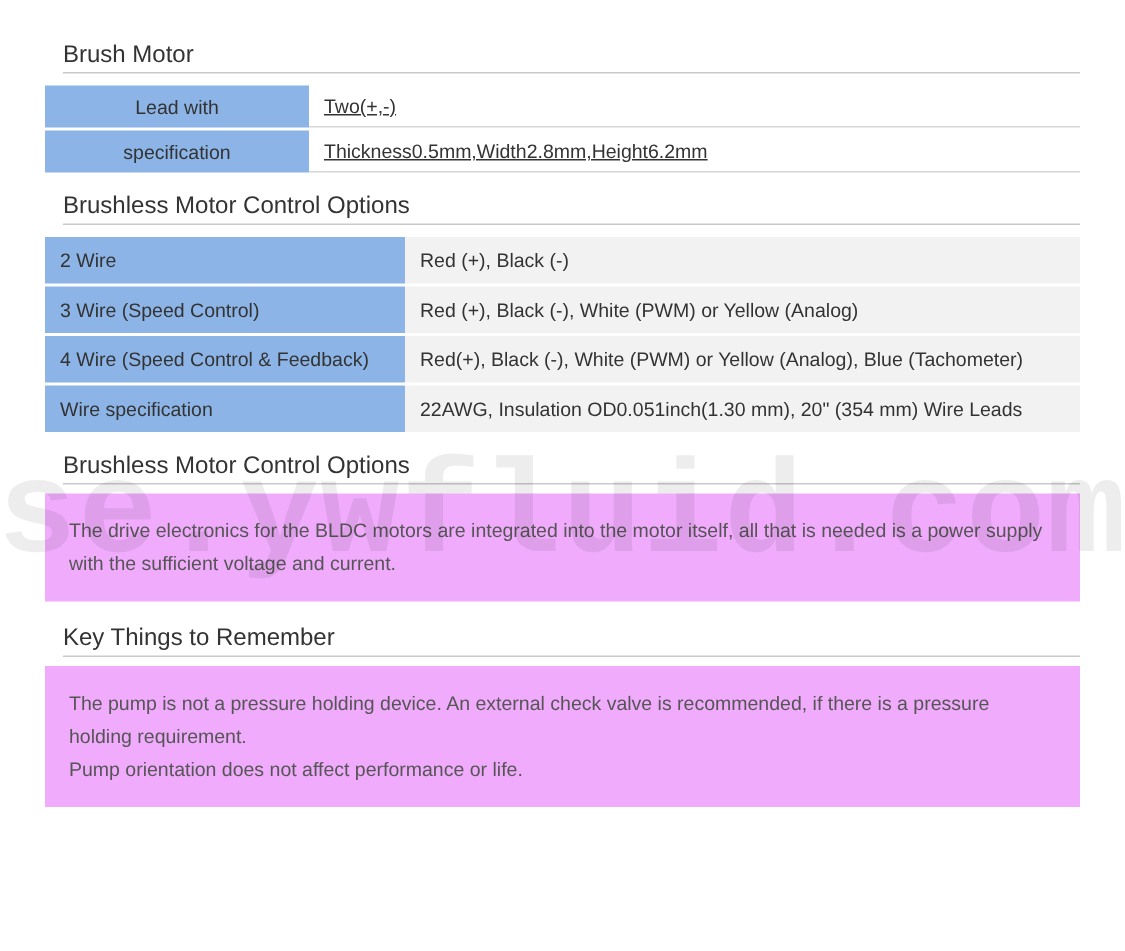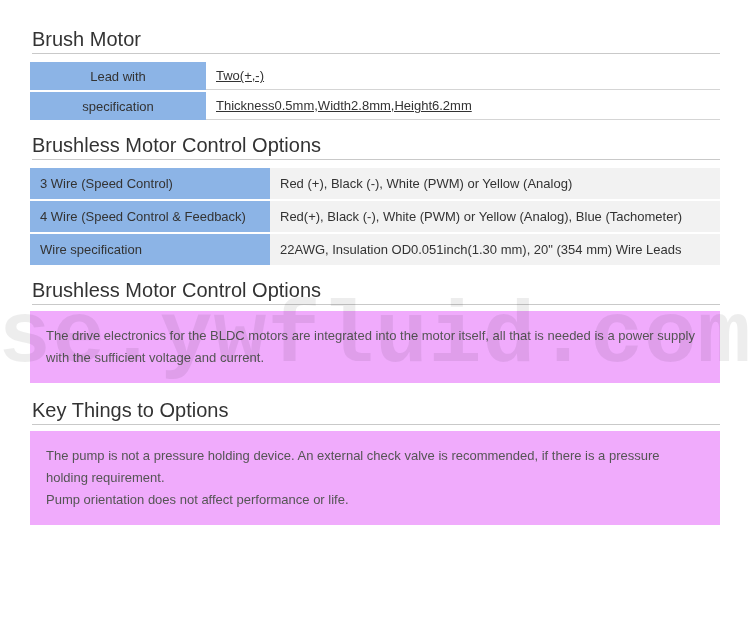--- a/index.html
+++ b/index.html
@@ -7,24 +7,24 @@
     padding: 20px 30px;
     font-family: "Segoe UI", Tahoma, Arial, sans-serif;
     background: #ffffff;
     width: 750px;
     box-sizing: border-box;
     position: relative;
     color: #333;
     font-size: 13px;
   }
   .section-title {
-    font-size: 20px;
+    font-size: 16px;
     font-weight: 300;
     color: #333;
-    margin: 8px 0 6px 2px;
+    margin: 8px 0 6px 12px;
     border-bottom: 1px solid #c9c9c9;
     padding-bottom: 2px;
   }
   table {
     width: 100%;
     border-collapse: separate;
     border-spacing: 0 2px;
     margin-bottom: 12px;
   }
   table.t1 td.label {
@@ -96,32 +96,36 @@
   <tr>
     <td class="label">specification</td>
     <td class="value">Thickness0.5mm,Width2.8mm,Height6.2mm</td>
   </tr>
 </tbody>
   </table>
 
 <div class="section-title">Brushless Motor Control Options</div>
 <table class="t2">
   <tbody>
+      <tr>
+    <td class="label">2 Wire</td>
+    <td class="value">Red (+), Black (-)</td>
+  </tr>
   <tr>
     <td class="label">3 Wire (Speed Control)</td>
     <td class="value">Red (+), Black (-), White (PWM) or Yellow (Analog)</td>
   </tr>
   <tr>
     <td class="label">4 Wire (Speed Control &amp; Feedback)</td>
     <td class="value">Red(+), Black (-), White (PWM) or Yellow (Analog), Blue (Tachometer)</td>
   </tr>
   <tr>
     <td class="label">Wire specification</td>
     <td class="value">22AWG, Insulation OD0.051inch(1.30 mm), 20" (354 mm) Wire Leads</td>
   </tr>
 </tbody>
   </table>
 
 <div class="section-title">Brushless Motor Control Options</div>
 <div class="note-box">The drive electronics for the BLDC motors are integrated into the motor itself, all that is needed is a power supply with the sufficient voltage and current.</div>
 
-<div class="section-title">Key Things to Options</div>
+<div class="section-title">Key Things to Remember</div>
 <div class="note-box">The pump is not a pressure holding device. An external check valve is recommended, if there is a pressure holding requirement.<br>Pump orientation does not affect performance or life.</div>
 
 </body></html>

